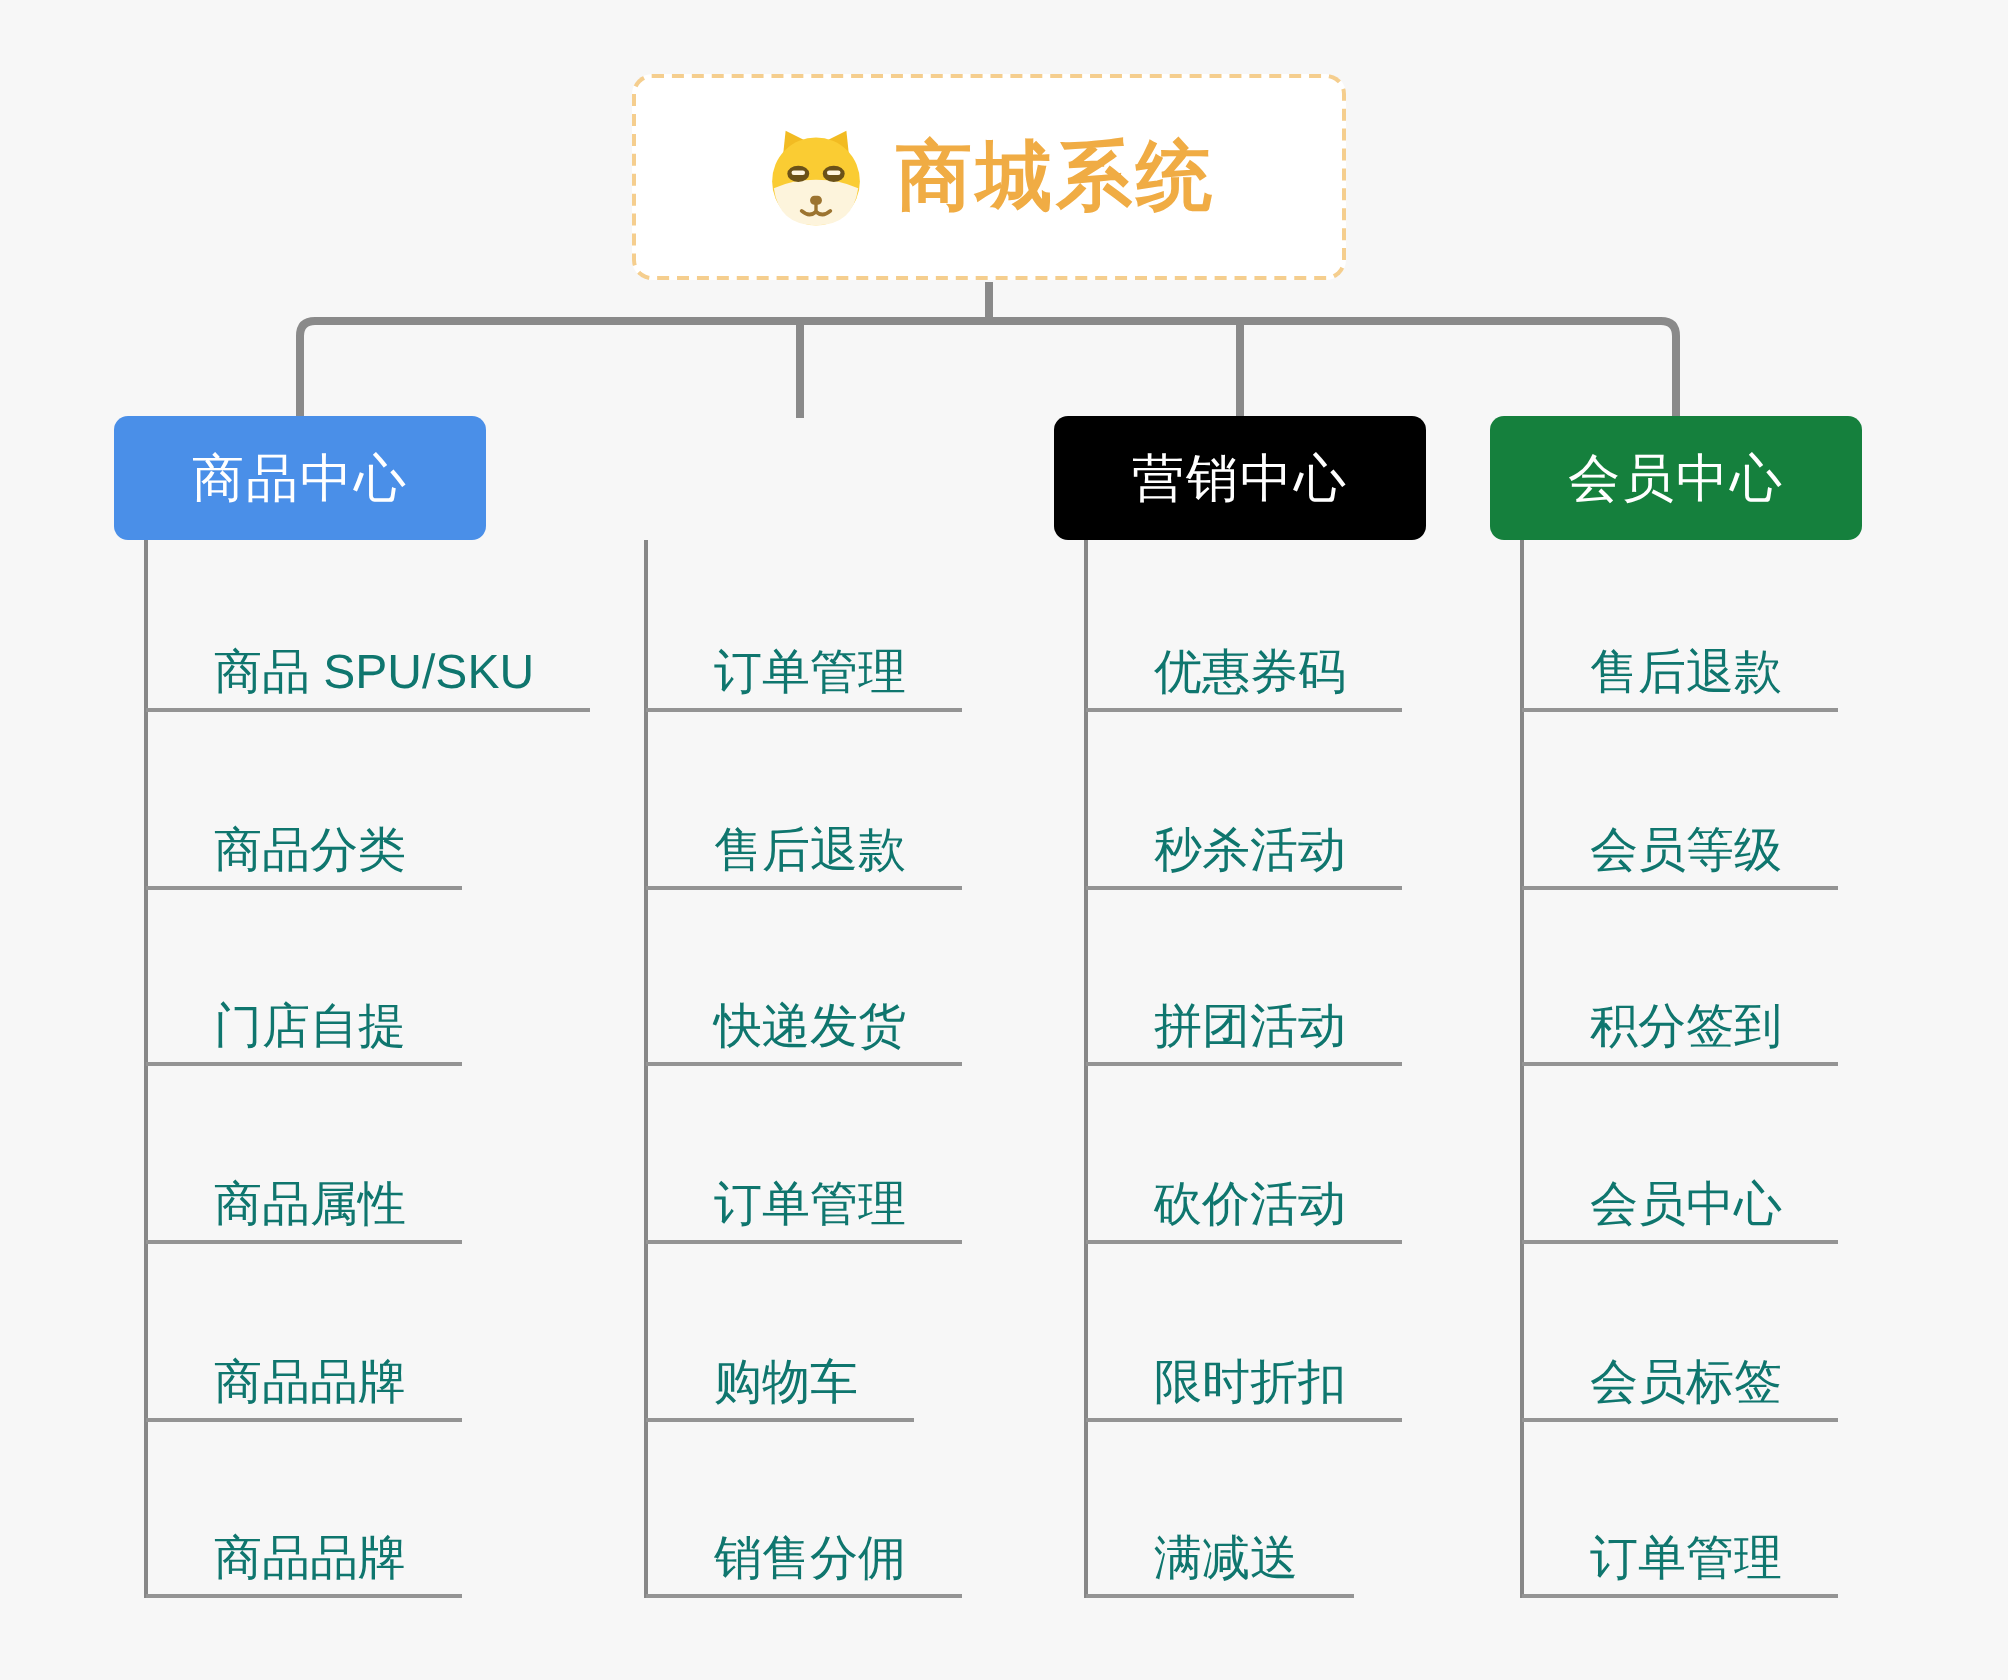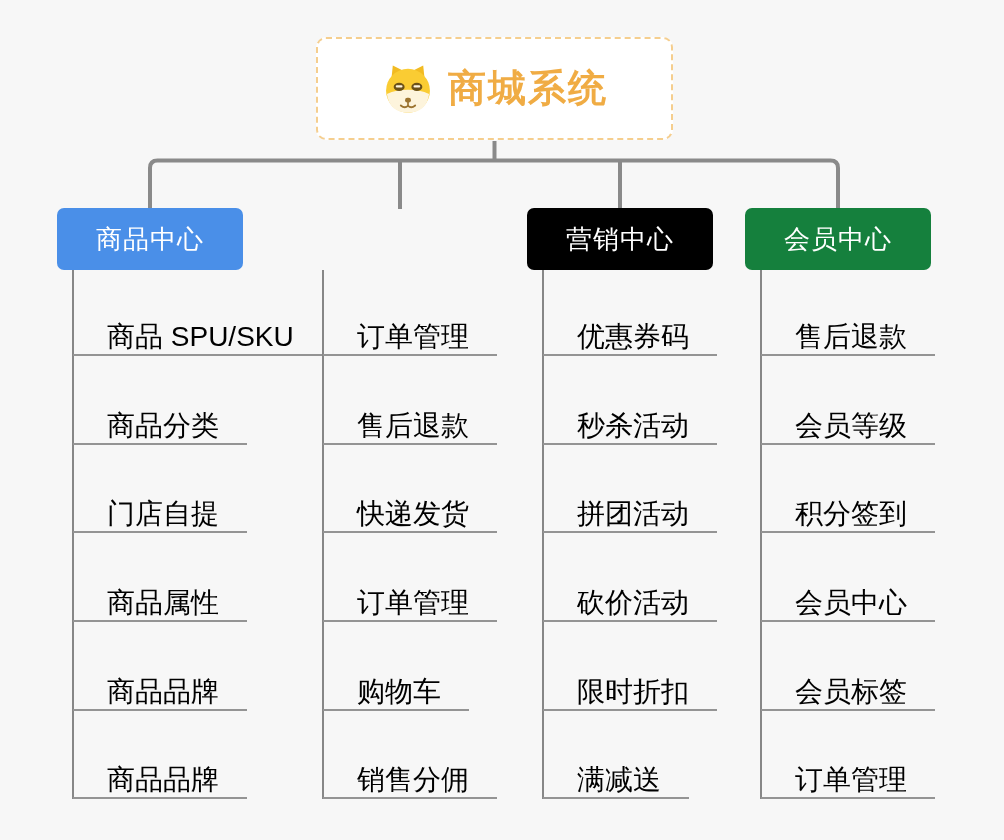--- a/index.html
+++ b/index.html
@@ -30,21 +30,21 @@
     color:#FFFFFF;font-size:26px;letter-spacing:1px;z-index:2;
   }
   .b0{left:57px}.b1{left:307px}.b2{left:527px}.b3{left:745px}
 
   
   .column{position:absolute;top:0;z-index:1;}
   .c0{left:73px}.c1{left:323px}.c2{left:543px}.c3{left:761px}
 
   .child{
     position:absolute;left:0;height:34px;line-height:34px;
-    font-size:28px;color:#000000;white-space:nowrap;
+    font-size:24px;color:#0f766e;white-space:nowrap;
     padding:0 28px 0 34px;
     border-bottom:2px solid #949494;
   }
   .r0{top:320px}.r1{top:409px}.r2{top:497px}.r3{top:586px}.r4{top:675px}.r5{top:763px}
 </style>
 </head>
 <body>
 
 <div class="canvas">
 

